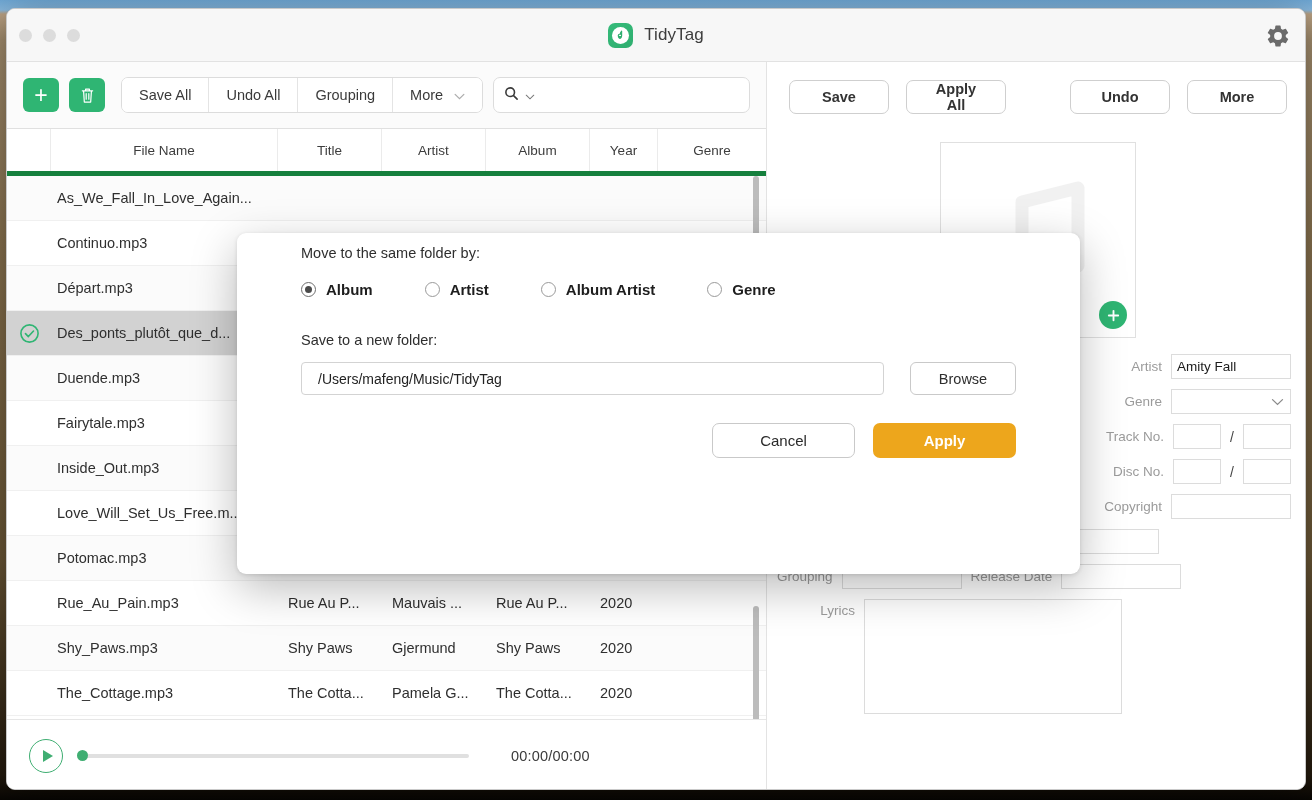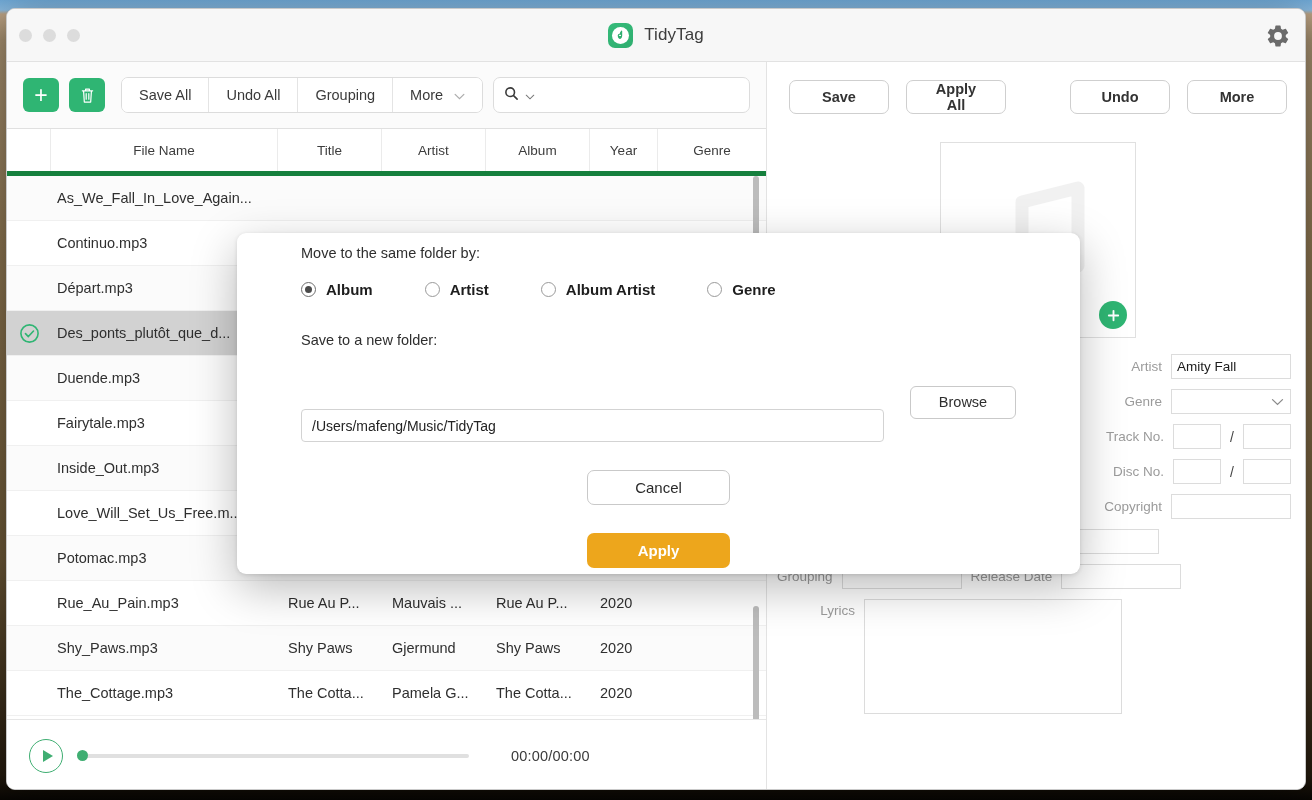--- a/index.html
+++ b/index.html
@@ -286,32 +286,32 @@
   .radio.checked { border-color: #6d6d6d; }
   .radio.checked::after {
     content: ""; width: 7px; height: 7px; border-radius: 50%; background: #4a4a4a;
   }
   .radio-label { font-size: 15px; color: #1e1e1e; font-weight: 700; }
   .m-label2 { font-size: 14.5px; color: #2e2e2e; margin-bottom: 14px; }
   .path-row { display: flex; align-items: center; gap: 26px; }
   .path-input {
     flex: 1; height: 33px;
     border: 1px solid #d3d3d3; border-radius: 4px;
-    background: #fff; padding: 0 10px;
-    font-size: 14px; color: #232323; font-family: inherit; outline: none; margin-top: 47px;
+    background: #fff; padding: 0 16px;
+    font-size: 14px; color: #232323; font-family: inherit; outline: none;
   }
   .browse-btn {
     width: 106px; height: 33px;
     border: 1px solid #c9c9c9; border-radius: 6px;
     background: #fff; font-size: 14.5px; color: #2e2e2e;
     font-family: inherit; cursor: pointer;
   }
   .modal-foot {
     display: flex; align-items: center; justify-content: flex-end;
-    gap: 28px; padding: 28px 64px 0 64px; flex-direction: column;
+    gap: 18px; padding: 28px 64px 0 64px;
   }
   .cancel-btn {
     width: 143px; height: 35px;
     border: 1px solid #c9c9c9; border-radius: 7px;
     background: #fff; font-size: 15px; color: #2a2a2a;
     font-family: inherit; cursor: pointer;
   }
   .apply-btn {
     width: 143px; height: 35px;
     border: none; border-radius: 7px;

